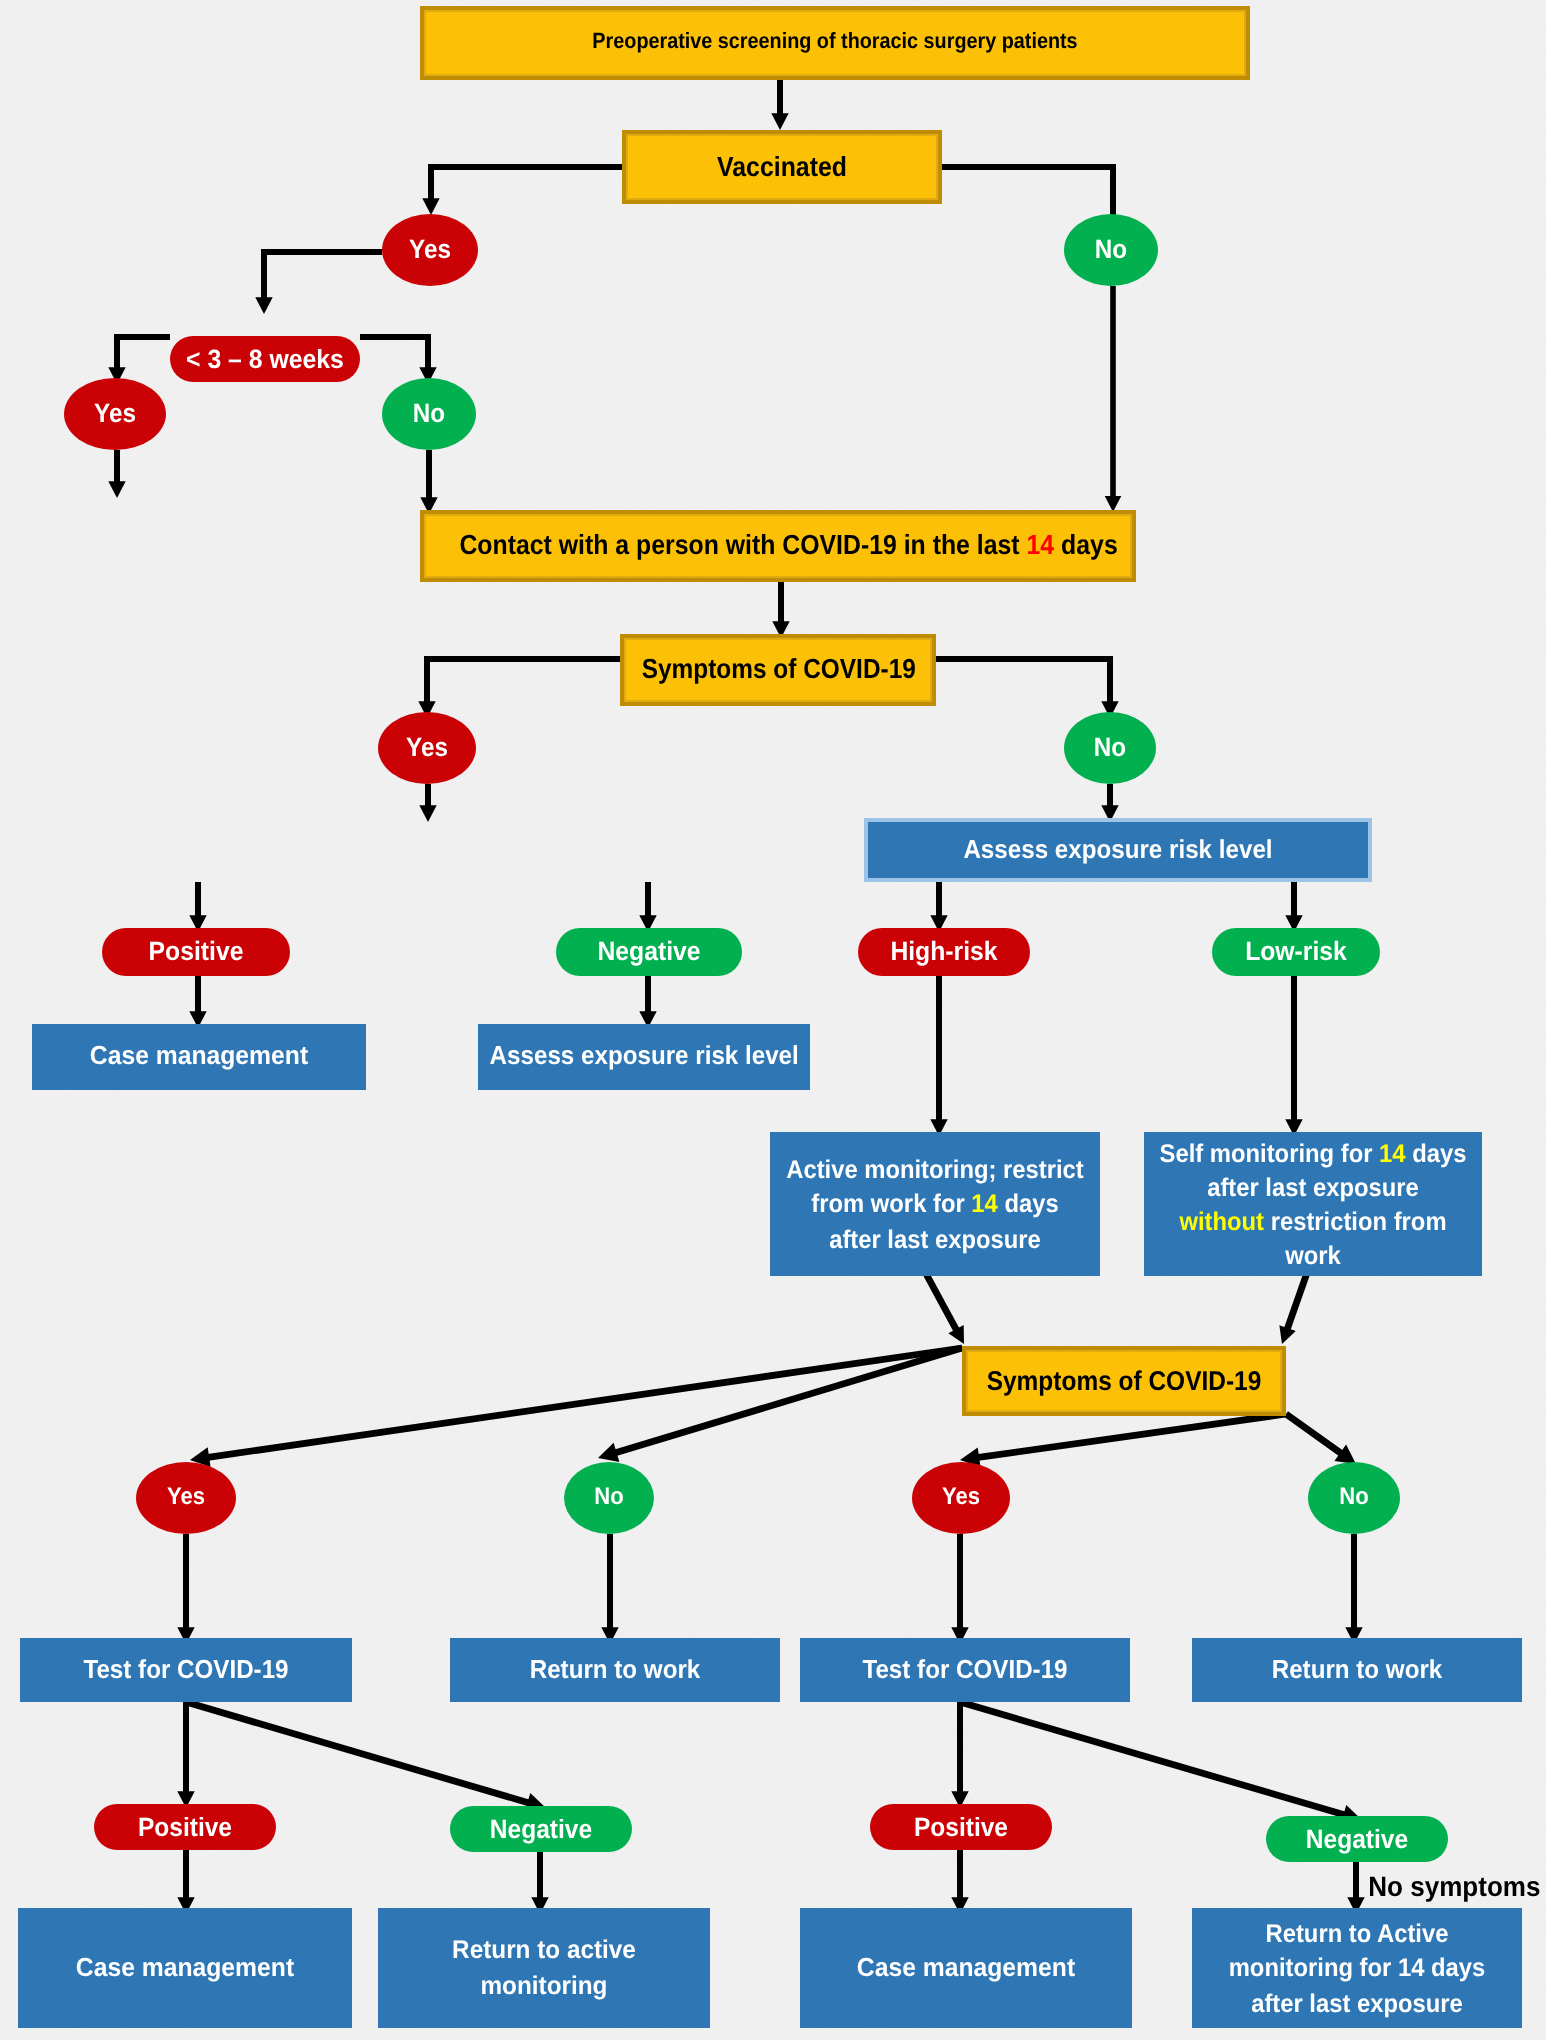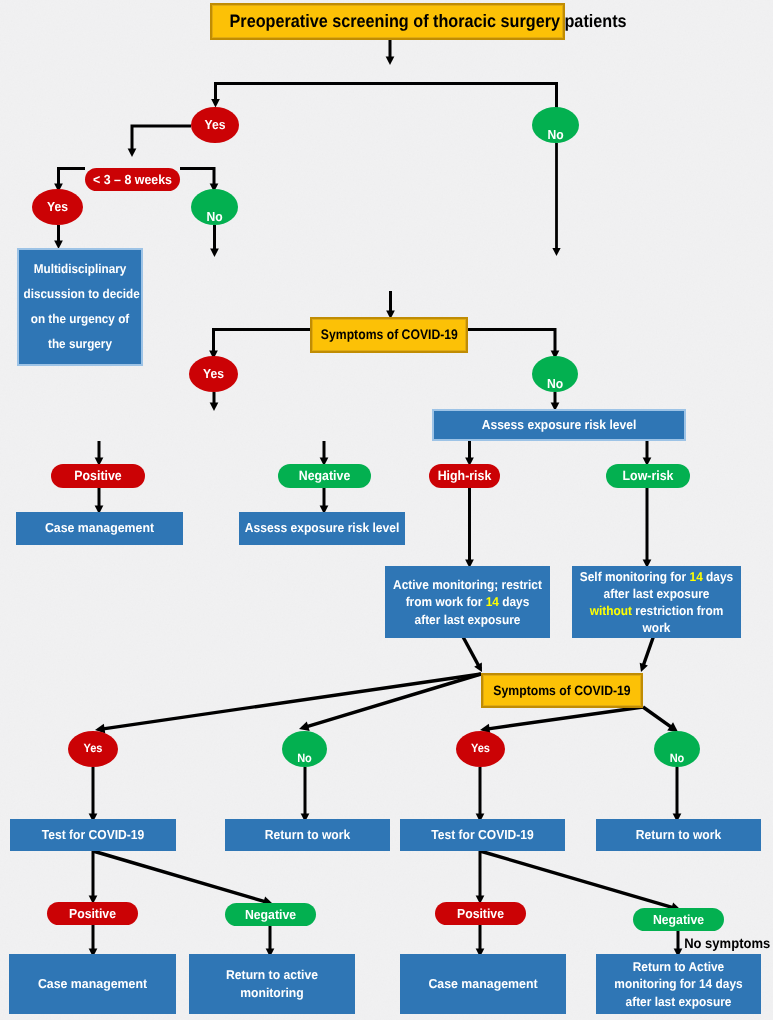--- a/index.html
+++ b/index.html
@@ -11,21 +11,21 @@
 svg#bgtex{position:absolute;left:0;top:0;width:773px;height:1020px;}
 .node{position:absolute;box-sizing:border-box;display:flex;align-items:center;justify-content:center;
   text-align:center;font-weight:bold;}
 .lbl{display:block;width:100%;}
 .ln{display:block;white-space:nowrap;backface-visibility:hidden;}
 .orange{background:#fcc106;border:2px solid #c08c03;color:#000;
   box-shadow:inset 0 0 0 1px #e0ab12;}
 .blue{background:#2f76b5;color:#fff;}
 .bb{border:2px solid #9dc3e6;}
 .ell-r{background:#cb0205;color:#fff;border-radius:50%;}
-.ell-g{background:#03b050;color:#fff;border-radius:50%;align-items:flex-end;}
+.ell-g{background:#03b050;color:#fff;border-radius:50%;}
 .pill-r{background:#cb0205;color:#fff;border-radius:999px;}
 .pill-g{background:#03b050;color:#fff;border-radius:999px;align-items:center;}
 .plain{color:#000;background:none;}
 .hl-red{color:#ff0000;}
 .hl-yellow{color:#ffff00;}
 </style>
 </head>
 <body>
 
 <div id="stage">
@@ -190,25 +190,30 @@
       </g>
 <g>
         <path d="M 480 925 L 480.0 952.8" fill="none" stroke="#000" stroke-width="3.0"></path>
         <path d="M 480 957 L 475.65 948.6 L 484.35 948.6 Z" fill="#000"></path>
       </g>
 <g>
         <path d="M 678 931 L 678.0 952.8" fill="none" stroke="#000" stroke-width="3.0"></path>
         <path d="M 678 957 L 673.65 948.6 L 682.35 948.6 Z" fill="#000"></path>
       </g>
 </svg>
-<div class="node orange" style="left:210px;top:3px;width:355px;height:37px;font-size:18px;line-height:1.3">
+<div class="node orange" style="left:210px;top:3px;width:415px;height:37px;font-size:11px;line-height:1.3">
       <span class="lbl">
         <span class="ln" style="transform:scaleX(0.9)"><span>Preoperative screening of thoracic surgery patients</span></span>
       </span>
     </div>
+<div class="node orange" style="left:311px;top:65px;width:160px;height:37px;font-size:13.8px;line-height:1.3">
+      <span class="lbl">
+        <span class="ln" style="transform:scaleX(0.9)"><span>Vaccinated</span></span>
+      </span>
+    </div>
 <div class="node ell-r" style="left:191px;top:107px;width:48px;height:36px;font-size:13.2px;line-height:1.3">
       <span class="lbl">
         <span class="ln" style="transform:scaleX(0.92)"><span>Yes</span></span>
       </span>
     </div>
 <div class="node ell-g" style="left:532px;top:107px;width:47px;height:36px;font-size:13.2px;line-height:1.3">
       <span class="lbl">
         <span class="ln" style="transform:scaleX(0.92)"><span>No</span></span>
       </span>
     </div>
@@ -220,26 +225,23 @@
 <div class="node ell-r" style="left:32px;top:189px;width:51px;height:36px;font-size:13.2px;line-height:1.3">
       <span class="lbl">
         <span class="ln" style="transform:scaleX(0.92)"><span>Yes</span></span>
       </span>
     </div>
 <div class="node ell-g" style="left:191px;top:189px;width:47px;height:36px;font-size:13.2px;line-height:1.3">
       <span class="lbl">
         <span class="ln" style="transform:scaleX(0.92)"><span>No</span></span>
       </span>
     </div>
-<div class="node blue bb" style="left:17px;top:248px;width:126px;height:118px;font-size:12.7px;line-height:1.985">
-      <span class="lbl">
-        <span class="ln" style="transform:scaleX(0.925)"><span>Multidisciplinary</span></span>
-        <span class="ln" style="transform:scaleX(0.925)"><span>discussion to decide</span></span>
-        <span class="ln" style="transform:scaleX(0.925)"><span>on the urgency of</span></span>
-        <span class="ln" style="transform:scaleX(0.925)"><span>the surgery</span></span>
+<div class="node orange" style="left:210px;top:255px;width:358px;height:36px;font-size:13.8px;line-height:1.3">
+      <span class="lbl">
+        <span class="ln" style="transform:scaleX(0.9)"><span>Contact with a person with COVID-19 in the last </span><span class="hl-red">14</span><span> days</span></span>
       </span>
     </div>
 <div class="node orange" style="left:310px;top:317px;width:158px;height:36px;font-size:13.8px;line-height:1.3">
       <span class="lbl">
         <span class="ln" style="transform:scaleX(0.885)"><span>Symptoms of COVID-19</span></span>
       </span>
     </div>
 <div class="node ell-r" style="left:189px;top:356px;width:49px;height:36px;font-size:13.2px;line-height:1.3">
       <span class="lbl">
         <span class="ln" style="transform:scaleX(0.92)"><span>Yes</span></span>
@@ -258,21 +260,21 @@
 <div class="node pill-r" style="left:51px;top:464px;width:94px;height:24px;font-size:13.3px;line-height:1.3">
       <span class="lbl">
         <span class="ln" style="transform:scaleX(0.93)"><span>Positive</span></span>
       </span>
     </div>
 <div class="node pill-g" style="left:278px;top:464px;width:93px;height:24px;font-size:13.3px;line-height:1.3">
       <span class="lbl">
         <span class="ln" style="transform:scaleX(0.93)"><span>Negative</span></span>
       </span>
     </div>
-<div class="node pill-r" style="left:429px;top:464px;width:71px;height:24px;font-size:13.3px;line-height:1.3">
+<div class="node pill-r" style="left:429px;top:464px;width:86px;height:24px;font-size:13.3px;line-height:1.3">
       <span class="lbl">
         <span class="ln" style="transform:scaleX(0.93)"><span>High-risk</span></span>
       </span>
     </div>
 <div class="node pill-g" style="left:606px;top:464px;width:84px;height:24px;font-size:13.3px;line-height:1.3">
       <span class="lbl">
         <span class="ln" style="transform:scaleX(0.93)"><span>Low-risk</span></span>
       </span>
     </div>
 <div class="node blue" style="left:16px;top:512px;width:167px;height:33px;font-size:13.0px;line-height:1.3">

